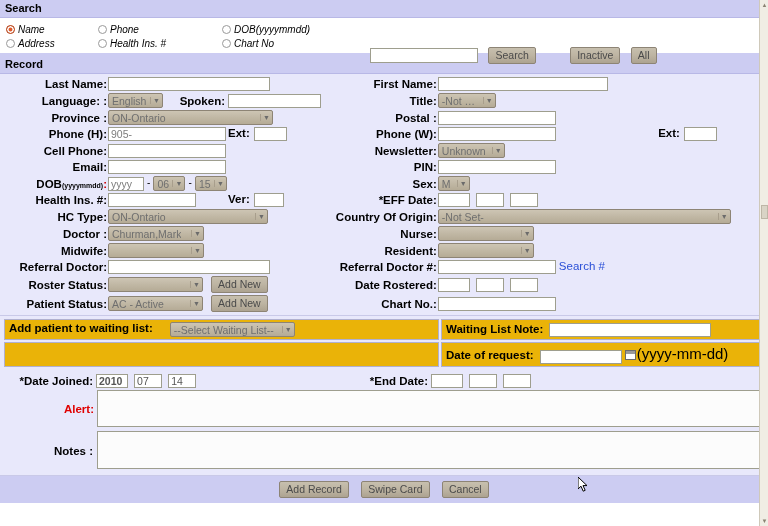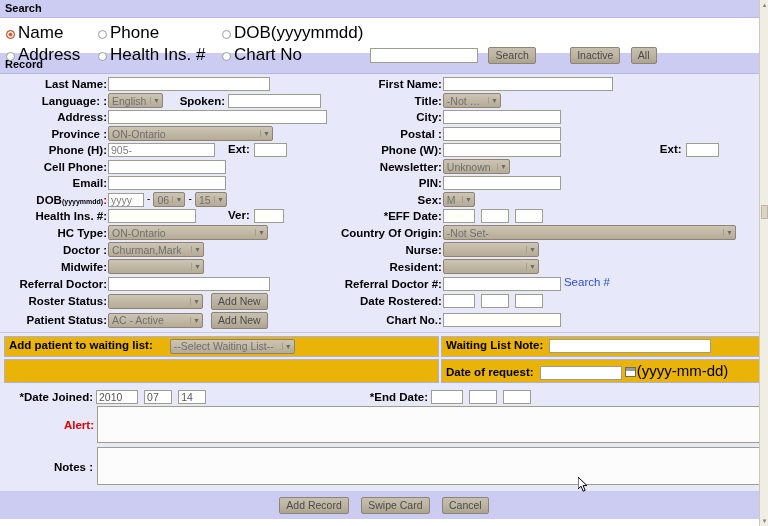--- a/index.html
+++ b/index.html
@@ -48,21 +48,21 @@
     vertical-align: -1px;
     background: #fff;
     box-sizing: border-box;
     margin-right: 3px;
   }
   .radio.on {
     background: #e05a2b;
     border-color: #b44a22;
     box-shadow: inset 0 0 0 1.5px #ffffff;
   }
-  .radio-label { font-size: 17px; color: #000; }
+  .radio-label { font-size: 10px; color: #000; font-style: italic; }
 
   
   input.txt {
     border: 1px solid #9e9e8e;
     background: #ffffff;
     font-family: "Liberation Sans", sans-serif;
     font-size: 10.5px;
     color: #555;
     height: 14px;
     line-height: 14px;
@@ -279,49 +279,39 @@
         </td>
         <td class="lab"><span>Title:</span></td>
         <td colspan="3">
           <span class="sel" style="width:58px">
             <span class="lbl">-Not Set-</span>
             <span class="arrow">▼</span>
           </span>
         </td>
       </tr>
 
-      <tr>
-        <td class="lab">Address:</td>
-        <td colspan="3">
-          <input class="txt" style="width: 219px;" value="">
-        </td>
-        <td class="lab">City:</td>
-        <td colspan="3">
-          <input class="txt" style="width: 118px;" value="">
-        </td>
-      </tr>
 
       <tr>
         <td class="lab">Province :</td>
         <td colspan="3">
           <span class="sel" style="width:165px">
             <span class="lbl">ON-Ontario</span>
             <span class="arrow">▼</span>
           </span>
         </td>
         <td class="lab">Postal :</td>
         <td colspan="3">
           <input class="txt" style="width: 118px;" value="">
         </td>
       </tr>
 
       <tr>
         <td class="lab">Phone (H):</td>
         <td colspan="2">
-          <input class="txt" style="width: 107px;" placeholder="905-">
+          <input class="txt" style="width: 118px;" placeholder="905-">
         </td>
         <td>
           <span class="lab" style="padding-right:1px;">Ext:</span>
           <input class="txt" style="width: 33px;" value="">
         </td>
         <td class="lab">Phone (W):</td>
         <td colspan="2">
           <input class="txt" style="width: 118px;" value="">
         </td>
         <td>
@@ -524,21 +514,21 @@
     </tbody>
       </table>
   </div>
 
   <div style="background:#e8e8fb; padding:2px 0 3px 0;">
     <table class="form">
       <tbody>
           <tr>
         <td class="lab" style="width:100px">*Date Joined:</td>
         <td style="padding-left:2px; width:260px">
-          <input class="txt" style="width: 42px;" value="2010">
+          <input class="txt" style="width: 32px; font-weight: bold;" value="2010">
           <input class="txt" style="width: 28px; margin-left: 3px;" value="07">
           <input class="txt" style="width: 28px; margin-left: 3px;" value="14">
         </td>
         <td class="lab" style="width:72px">*End Date:</td>
         <td style="padding-left:2px;">
           <input class="txt" style="width: 32px;" value="">
           <input class="txt" style="width: 28px; margin-left: 3px;" value="">
           <input class="txt" style="width: 28px; margin-left: 3px;" value="">
         </td>
       </tr>

